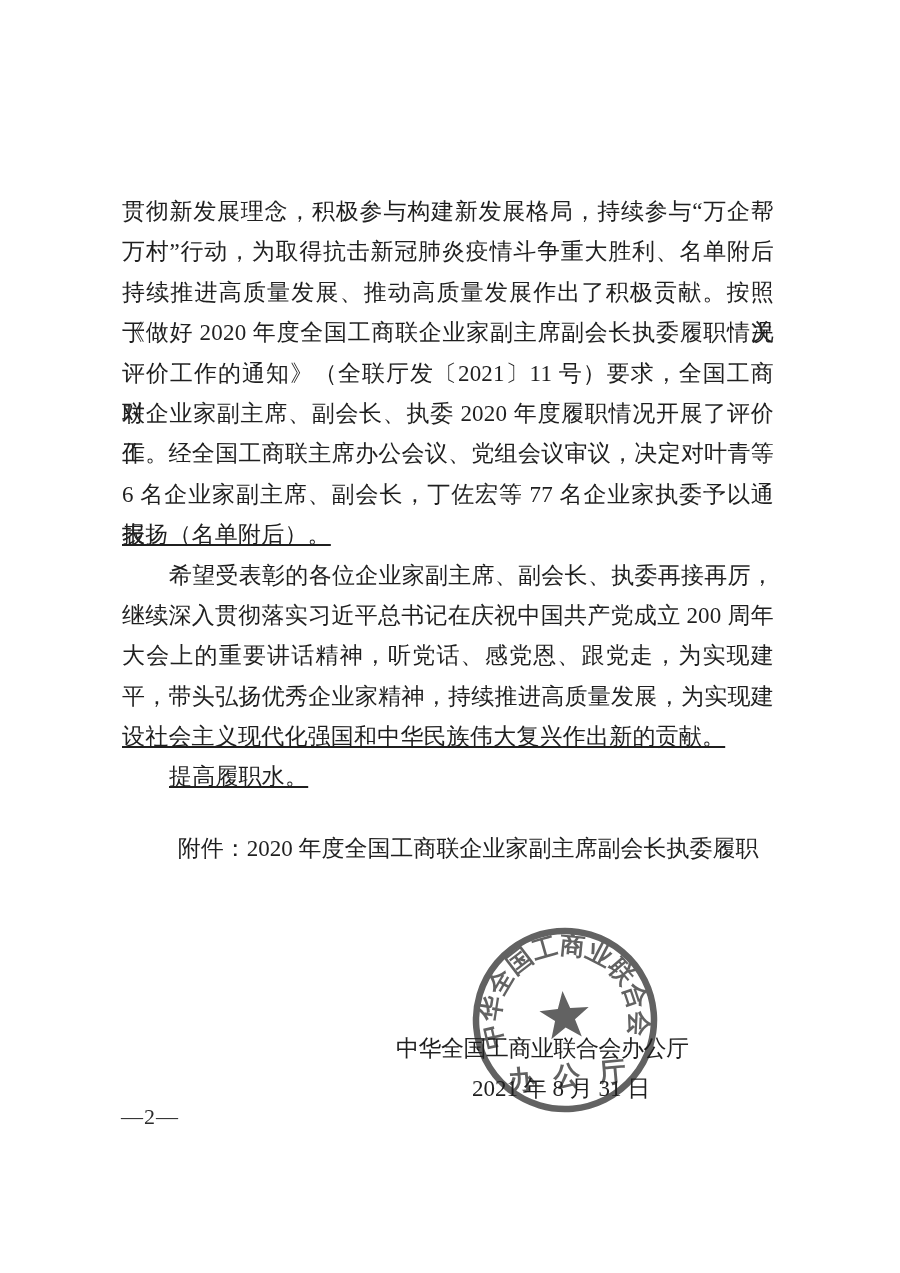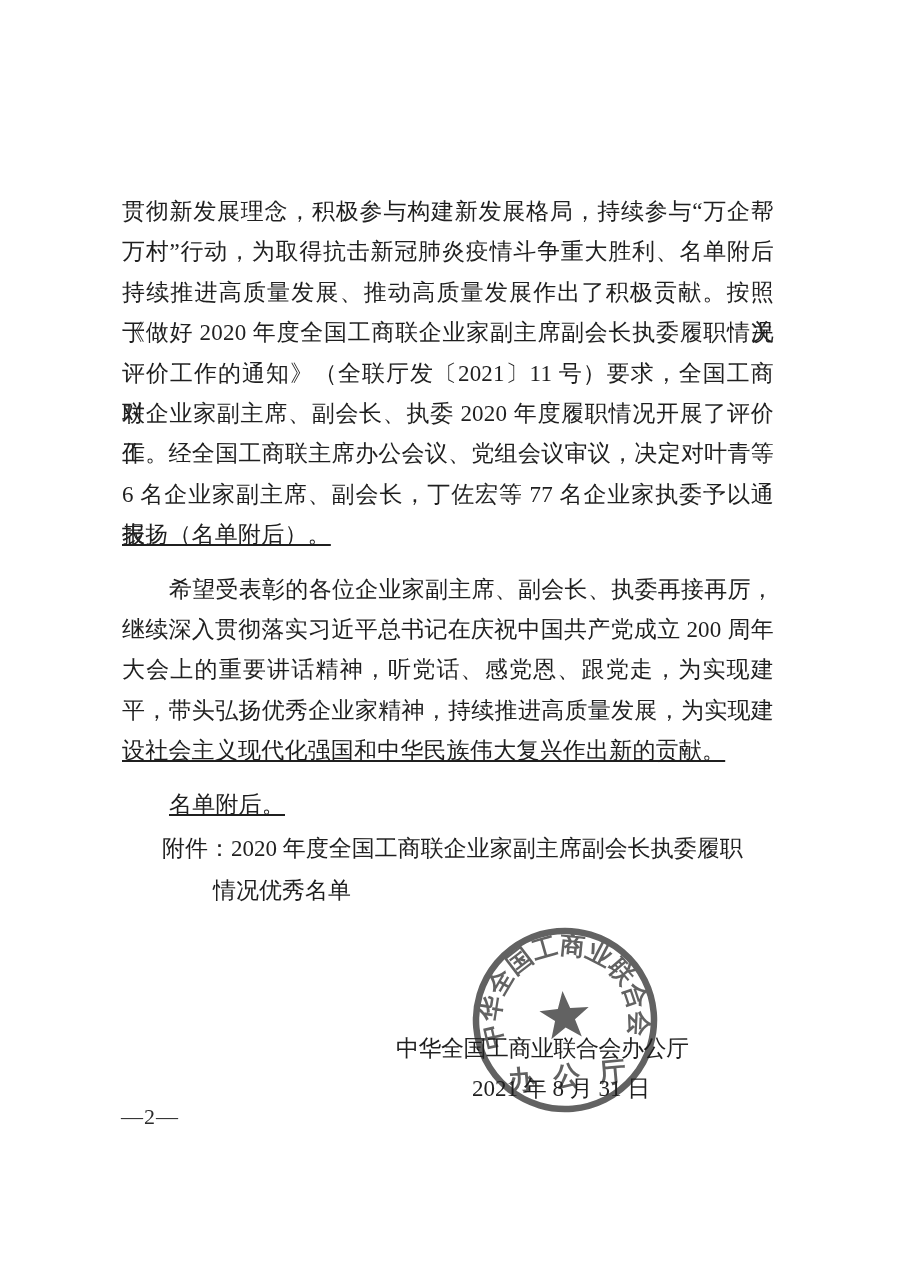--- a/index.html
+++ b/index.html
@@ -23,30 +23,31 @@
     width: 652px;
     height: 40.4px;
     line-height: 40.4px;
     font-size: 23px;
     letter-spacing: 0.2px;
     white-space: normal;
     overflow: visible;
   }
   .jline { text-align: justify; text-align-last: justify; }
   .eline { text-align: center; text-align-last: left; text-decoration: underline; }
-  .indent { text-indent: 47px; margin-top: 14px; }
+  .indent { text-indent: 47px; }
 
   
   .attachment {
     position: absolute;
     left: 122px; top: 828px;
     width: 652px;
     color: #1f1f1f;
     font-size: 23px;
     line-height: 42px;
+    text-align: center;
   }
   .att-line1 { padding-left: 40px; }
   .att-line2 { padding-left: 91px; }
 
   
   .seal {
     position: absolute;
     left: 470px; top: 925px;
     width: 190px; height: 190px;
     transform: rotate(-5deg);
@@ -97,26 +98,25 @@
     <div class="line jline">评价工作的通知》（全联厅发〔2021〕11 号）要求，全国工商联</div>
     <div class="line jline">对企业家副主席、副会长、执委 2020 年度履职情况开展了评价工</div>
     <div class="line jline">作。经全国工商联主席办公会议、党组会议审议，决定对叶青等</div>
     <div class="line jline">6 名企业家副主席、副会长，丁佐宏等 77 名企业家执委予以通报</div>
     <div class="line eline">表扬（名单附后）。</div>
     <div class="line jline indent">希望受表彰的各位企业家副主席、副会长、执委再接再厉，</div>
     <div class="line jline">继续深入贯彻落实习近平总书记在庆祝中国共产党成立 200 周年</div>
     <div class="line jline">大会上的重要讲话精神，听党话、感党恩、跟党走，为实现建</div>
     <div class="line jline">平，带头弘扬优秀企业家精神，持续推进高质量发展，为实现建</div>
     <div class="line eline">设社会主义现代化强国和中华民族伟大复兴作出新的贡献。</div>
-    <div class="line eline indent">名单附后。</div>
+    <div class="line eline indent">提高履职水。</div>
   </main>
 
   <div class="attachment">
     <div class="att-line1">附件：2020 年度全国工商联企业家副主席副会长执委履职</div>
-    <div class="att-line2">情况优秀名单</div>
   </div>
 
   <svg class="seal" viewBox="0 0 190 190" xmlns="http://www.w3.org/2000/svg">
     <circle cx="95" cy="95" r="89" fill="none" stroke-width="6.5" stroke="#474747"></circle>
     <path id="sealArc" d="M 33 117.6 A 66 66 0 1 1 157 117.6" fill="none"></path>
     <text font-size="25" fill="#474747">
       <textPath href="#sealArc" startOffset="50%" text-anchor="middle" lengthAdjust="spacingAndGlyphs">中华全国工商业联合会</textPath>
     </text>
     <polygon points="95,66 88.8,83.5 70.3,84.0 85.0,95.2 79.7,113.0 95,102.5 110.3,113.0 105.0,95.2 119.7,84.0 101.2,83.5" fill="#474747"></polygon>
     <text x="95" y="160" text-anchor="middle" font-size="27" letter-spacing="6" fill="#474747">办 公 厅</text>

